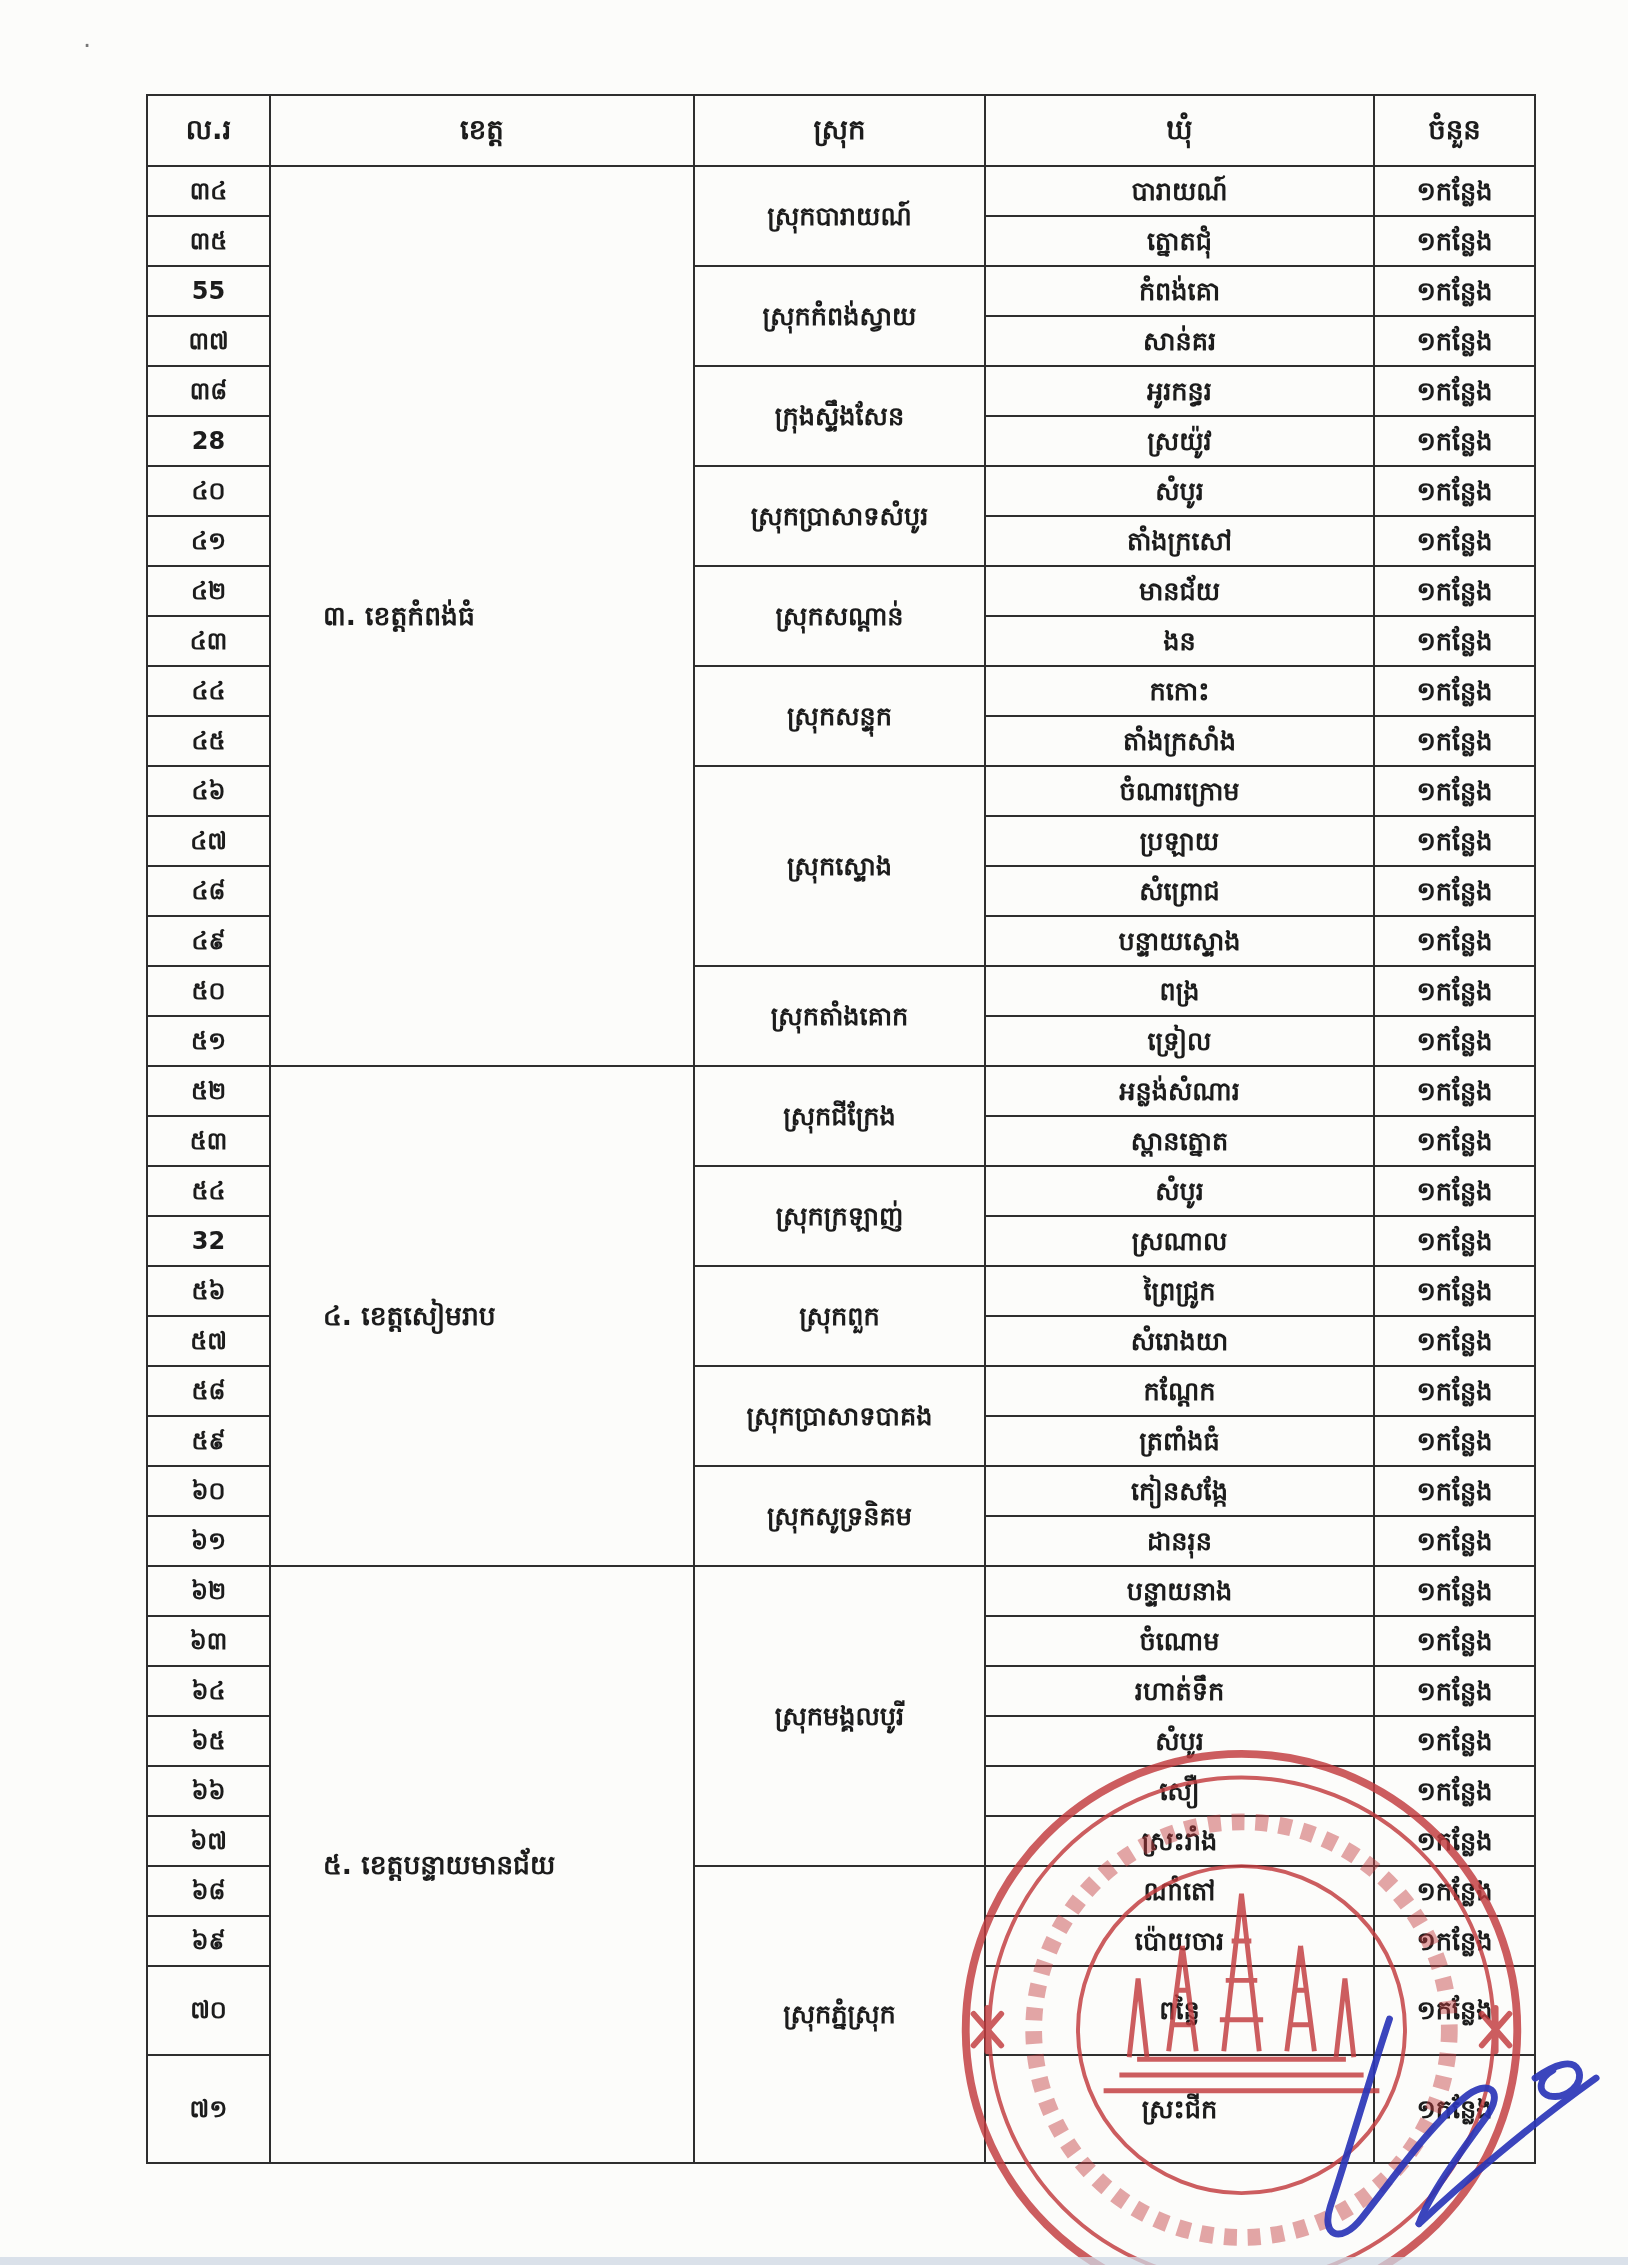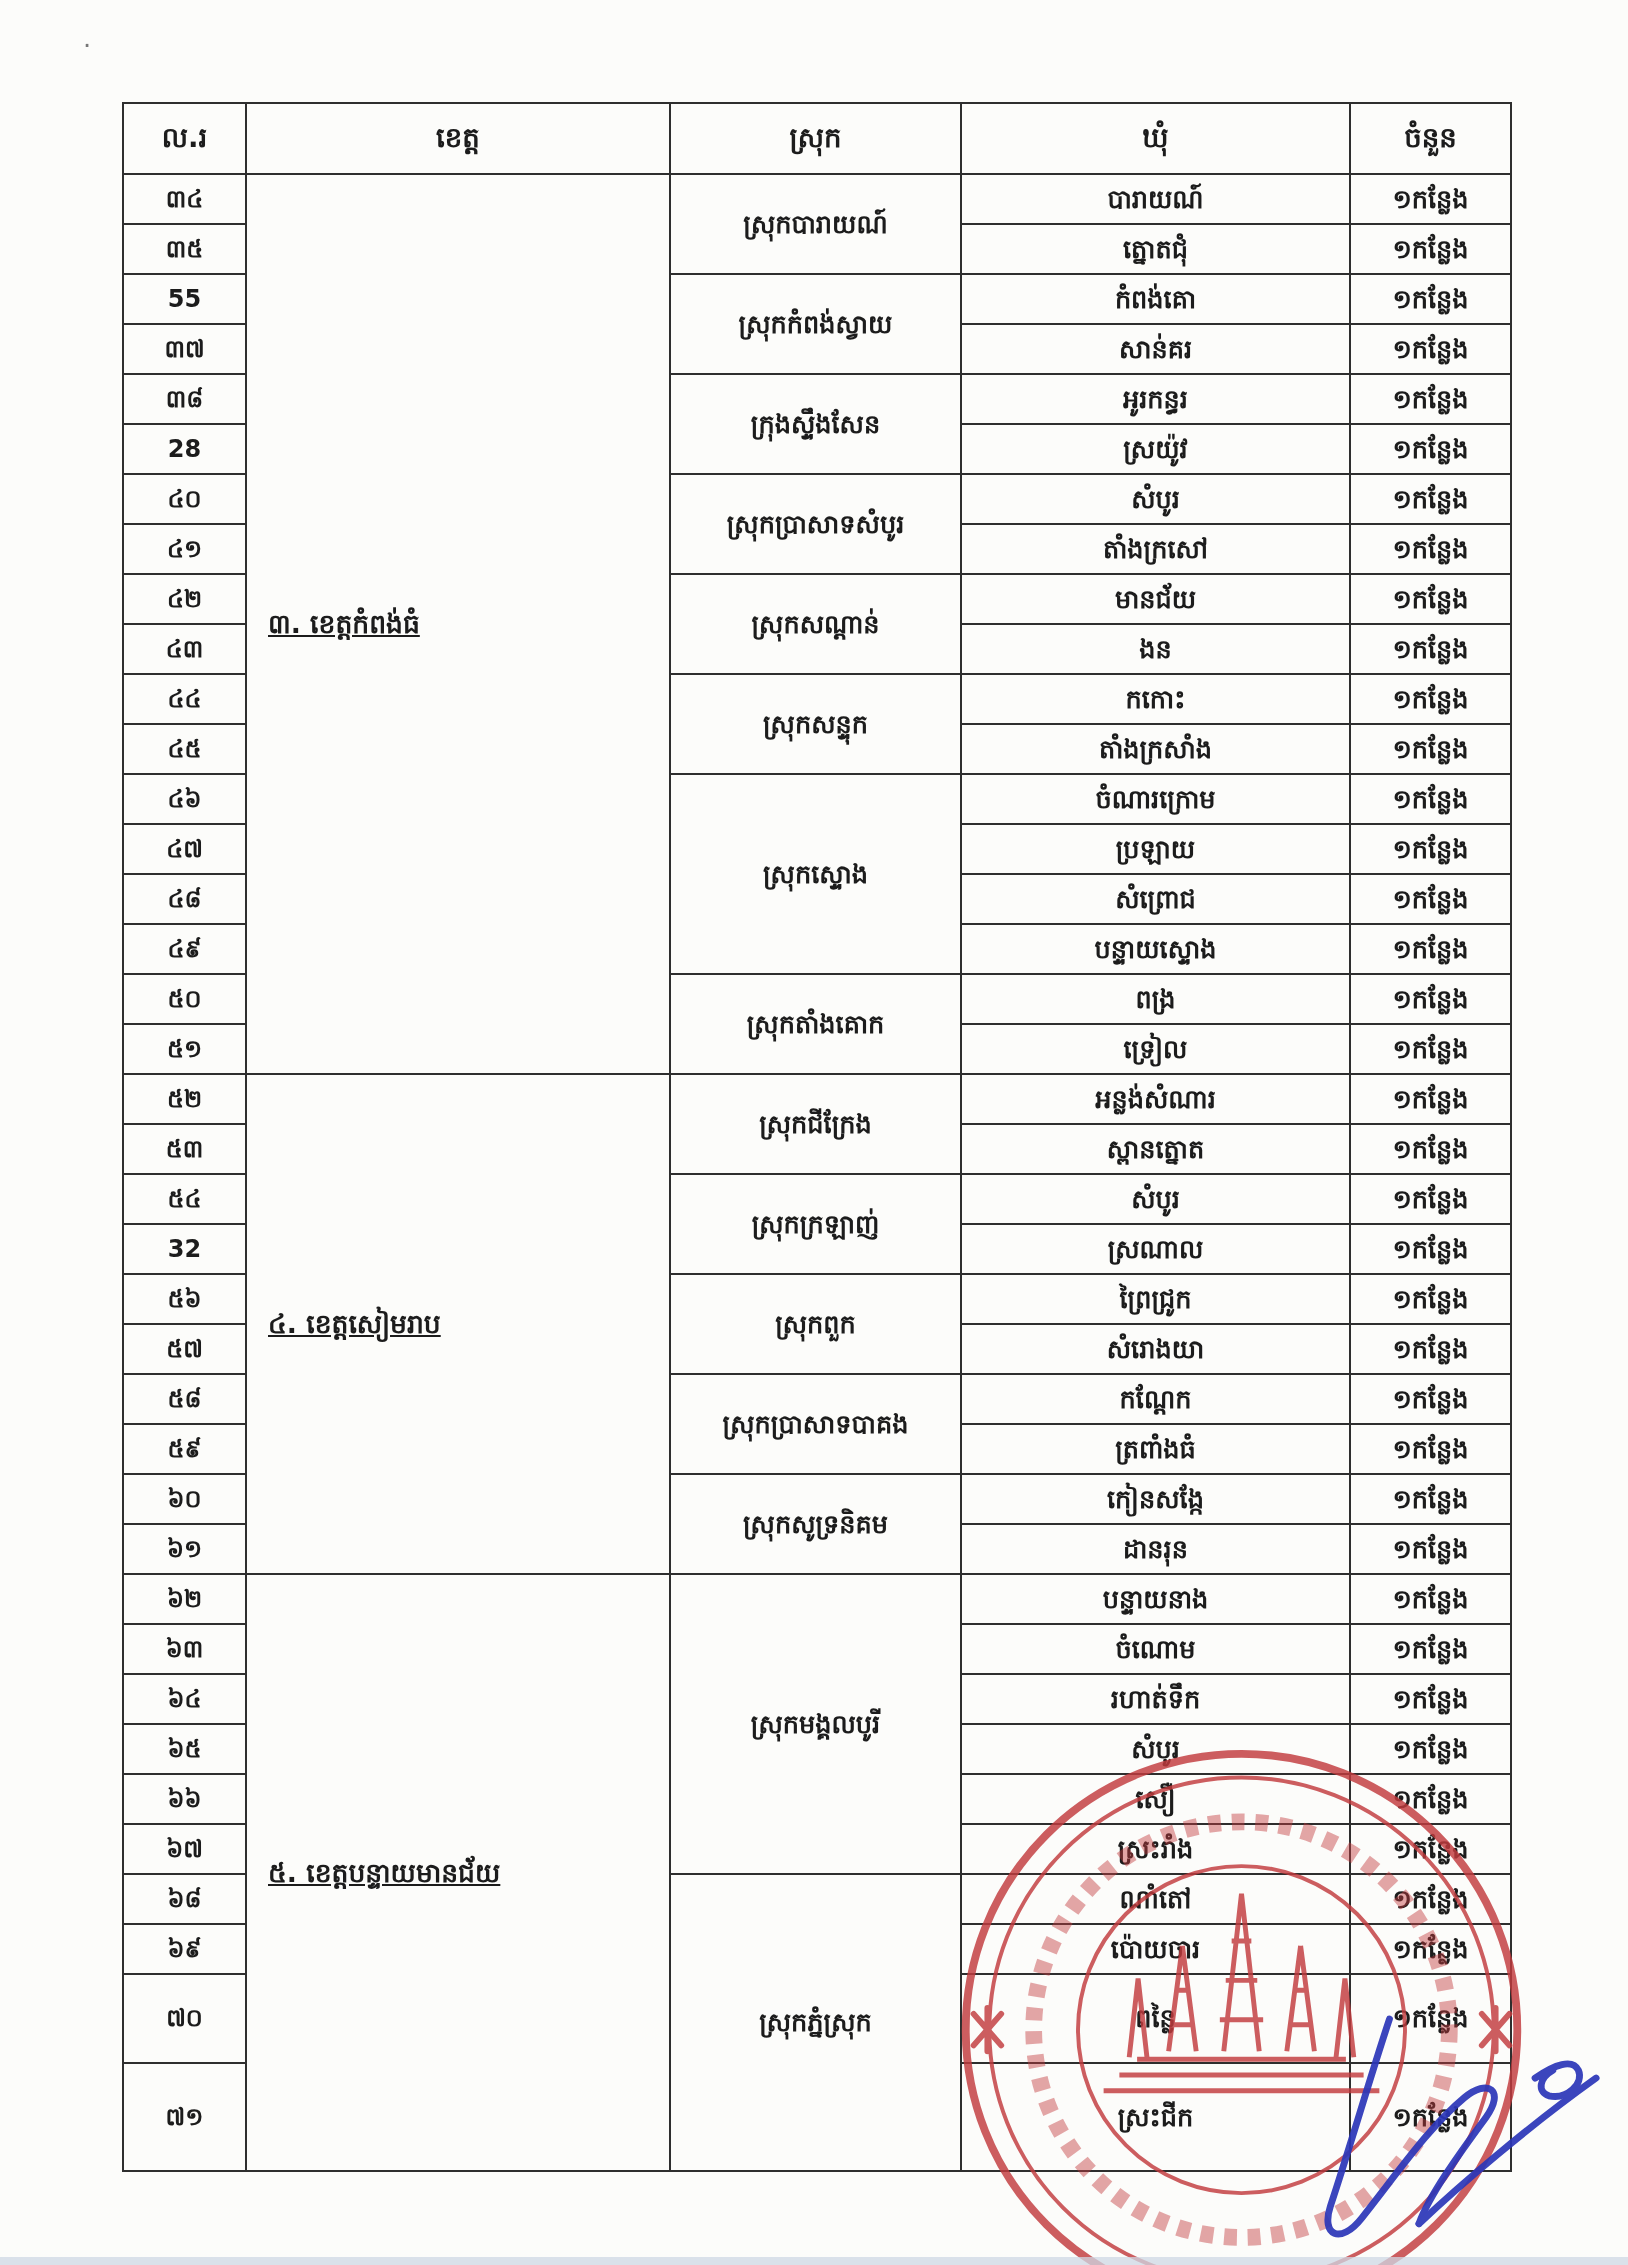--- a/index.html
+++ b/index.html
@@ -1,25 +1,25 @@
 <!DOCTYPE html>
 <html><head>
 <meta charset="utf-8">
 <style>
   html,body{margin:0;padding:0;background:#e9e9e9;}
   .page{position:relative;width:1628px;height:2266px;background:#fcfcfa;overflow:hidden;
         font-family:"DejaVu Sans","Liberation Sans",sans-serif;color:#1c1c1c;}
-  .doc-table{position:absolute;left:122px;top:94px;border-collapse:collapse;table-layout:fixed;margin-top:8px;}
+  .doc-table{position:absolute;left:146px;top:94px;border-collapse:collapse;table-layout:fixed;}
   .doc-table td,.doc-table th{border:2px solid #2e2e2e;padding:0 3.9px;text-align:center;
         font-weight:bold;font-size:25.6px;line-height:1.1;overflow:hidden;}
   .doc-table th{font-size:27.6px;height:69px;}
   .doc-table tr{height:50px;}
   tr.tall-1{height:89px;}
   tr.tall-2{height:108px;}
-  td.prov{text-align:left;padding-left:21px;font-size:26.6px;text-decoration:underline;}
+  td.prov{text-align:left;padding-left:52px;font-size:26.6px;}
   td.no{font-size:24px;}
   .footer-page{position:absolute;left:0;top:2203px;width:1468px;text-align:center;
         font-size:29.6px;font-weight:bold;color:#222;}
   .stray-mark{position:absolute;left:83px;top:29.6px;font-size:25.6px;color:#777;}
   .stamp{position:absolute;left:936px;top:1744px;width:611px;height:522px;opacity:.82;pointer-events:none;}
   .signature{position:absolute;left:1271px;top:1960px;width:358px;height:305px;opacity:.92;pointer-events:none;}
   .bottom-strip{position:absolute;left:0;bottom:0;width:100%;height:8.9px;background:#cfd8e4;opacity:.75;}
 </style>
 </head>
 <body>

